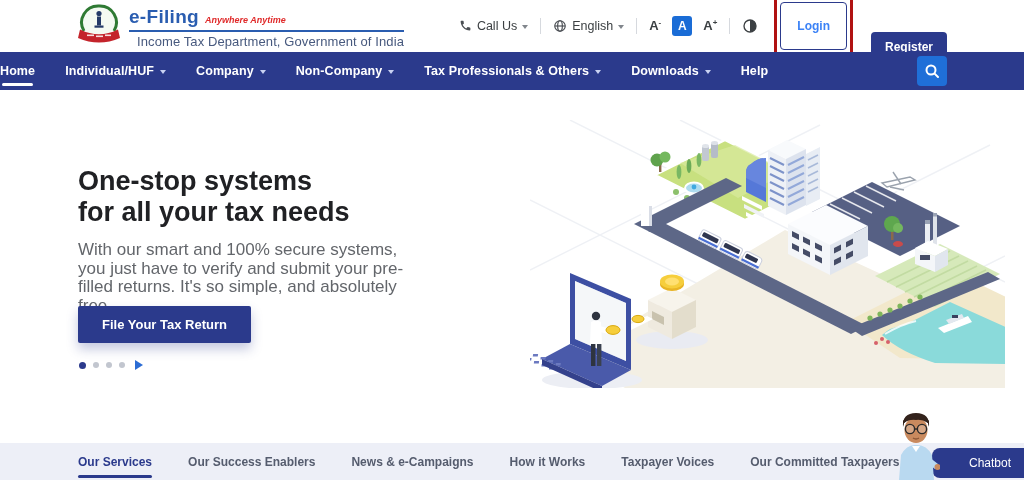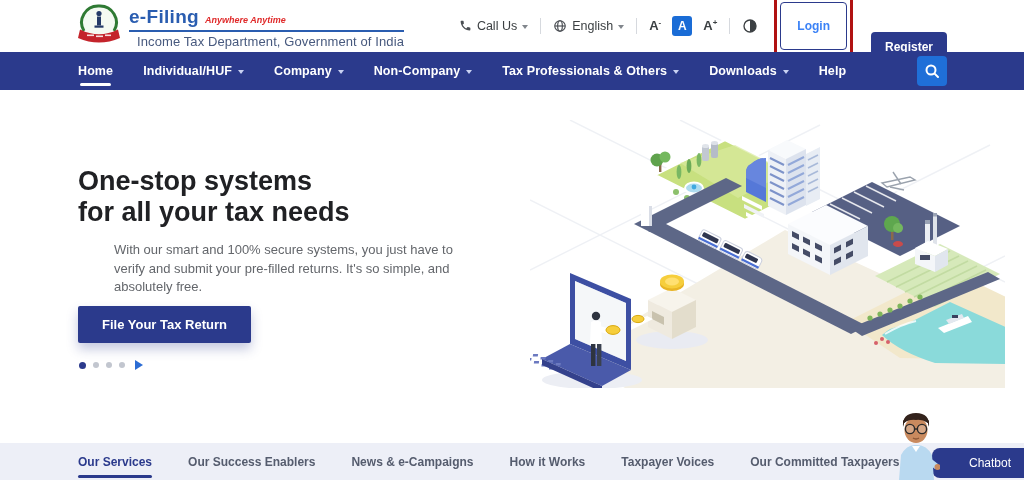--- a/index.html
+++ b/index.html
@@ -30,35 +30,35 @@
   .font-default { width:20px; height:20px; background:#1a6cd6; color:#fff; border-radius:3px;
     display:flex; align-items:center; justify-content:center; font-size:12px; font-weight:700; cursor:pointer; }
   .login-annotation { border:3px solid #b01212; padding:3px; margin-left:4px; }
   .btn-login { background:#fff; border:1px solid #2b3a8c; color:#3b82f6; font-weight:700; font-size:12px;
     padding:16px 16px; border-radius:4px; cursor:pointer; font-family:inherit; }
   .btn-register { background:#2b3a8c; color:#fff; font-weight:700; font-size:12px; border:none;
     padding:8px 14px; border-radius:4px; margin-left:6px; cursor:pointer; font-family:inherit;margin-top:42px; }
 
   
   .nav { position:absolute; top:52px; left:0; right:0; height:38px; background:#2b3a8c;
-    display:flex; align-items:center; padding-left:78px; gap:30px; }
+    display:flex; align-items:center; gap:30px; }
   .nav-item { color:#fff; font-size:12.5px; font-weight:600; display:flex; gap:6px; align-items:center;
     position:relative; height:100%; cursor:pointer; letter-spacing:.1px; }
   .nav-item.active::after { content:''; position:absolute; left:2px; right:2px; bottom:4px; height:3px;
     background:#fff; border-radius:2px; }
   .nav-caret { border-top-color:#c9d2f2; }
   .search-btn { position:absolute; right:77px; top:56px; width:30px; height:30px; background:#1f6fd8;
     border-radius:4px; border:none; display:flex; align-items:center; justify-content:center; cursor:pointer; }
 
   
   .hero { position:absolute; top:90px; left:0; right:0; height:353px; background:#fff; }
   .hero-title { position:absolute; left:78px; top:76px; font-size:27px; line-height:31px;
     color:#202124; font-weight:700; }
-  .hero-desc { position:absolute; left:78px; top:151px; width:340px; font-size:13px;
-    line-height:18.5px; color:#63666b;margin-left:36px; }
+  .hero-desc { position:absolute; left:78px; top:151px; width:340px; font-size:17px;
+    line-height:18.5px; color:#63666b; }
   .cta { position:absolute; left:78px; top:216px; background:#2b3a8c; color:#fff; border:none;
     border-radius:2px; font-size:13px; font-weight:700; padding:11px 24px; cursor:pointer;
     box-shadow:0 6px 12px rgba(43,58,140,.28); font-family:inherit; }
   .dots { position:absolute; left:79px; top:270px; display:flex; align-items:center; gap:7px; }
   .dot { width:6px; height:6px; border-radius:50%; background:#c2c6cf; cursor:pointer; }
   .dot.active { width:7px; height:7px; background:#2b3a8c; }
   .play { width:0; height:0; border-top:5px solid transparent; border-bottom:5px solid transparent;
     border-left:8px solid #2b6cd4; margin-left:3px; cursor:pointer; }
   .illustration { position:absolute; left:530px; top:30px; }
 

